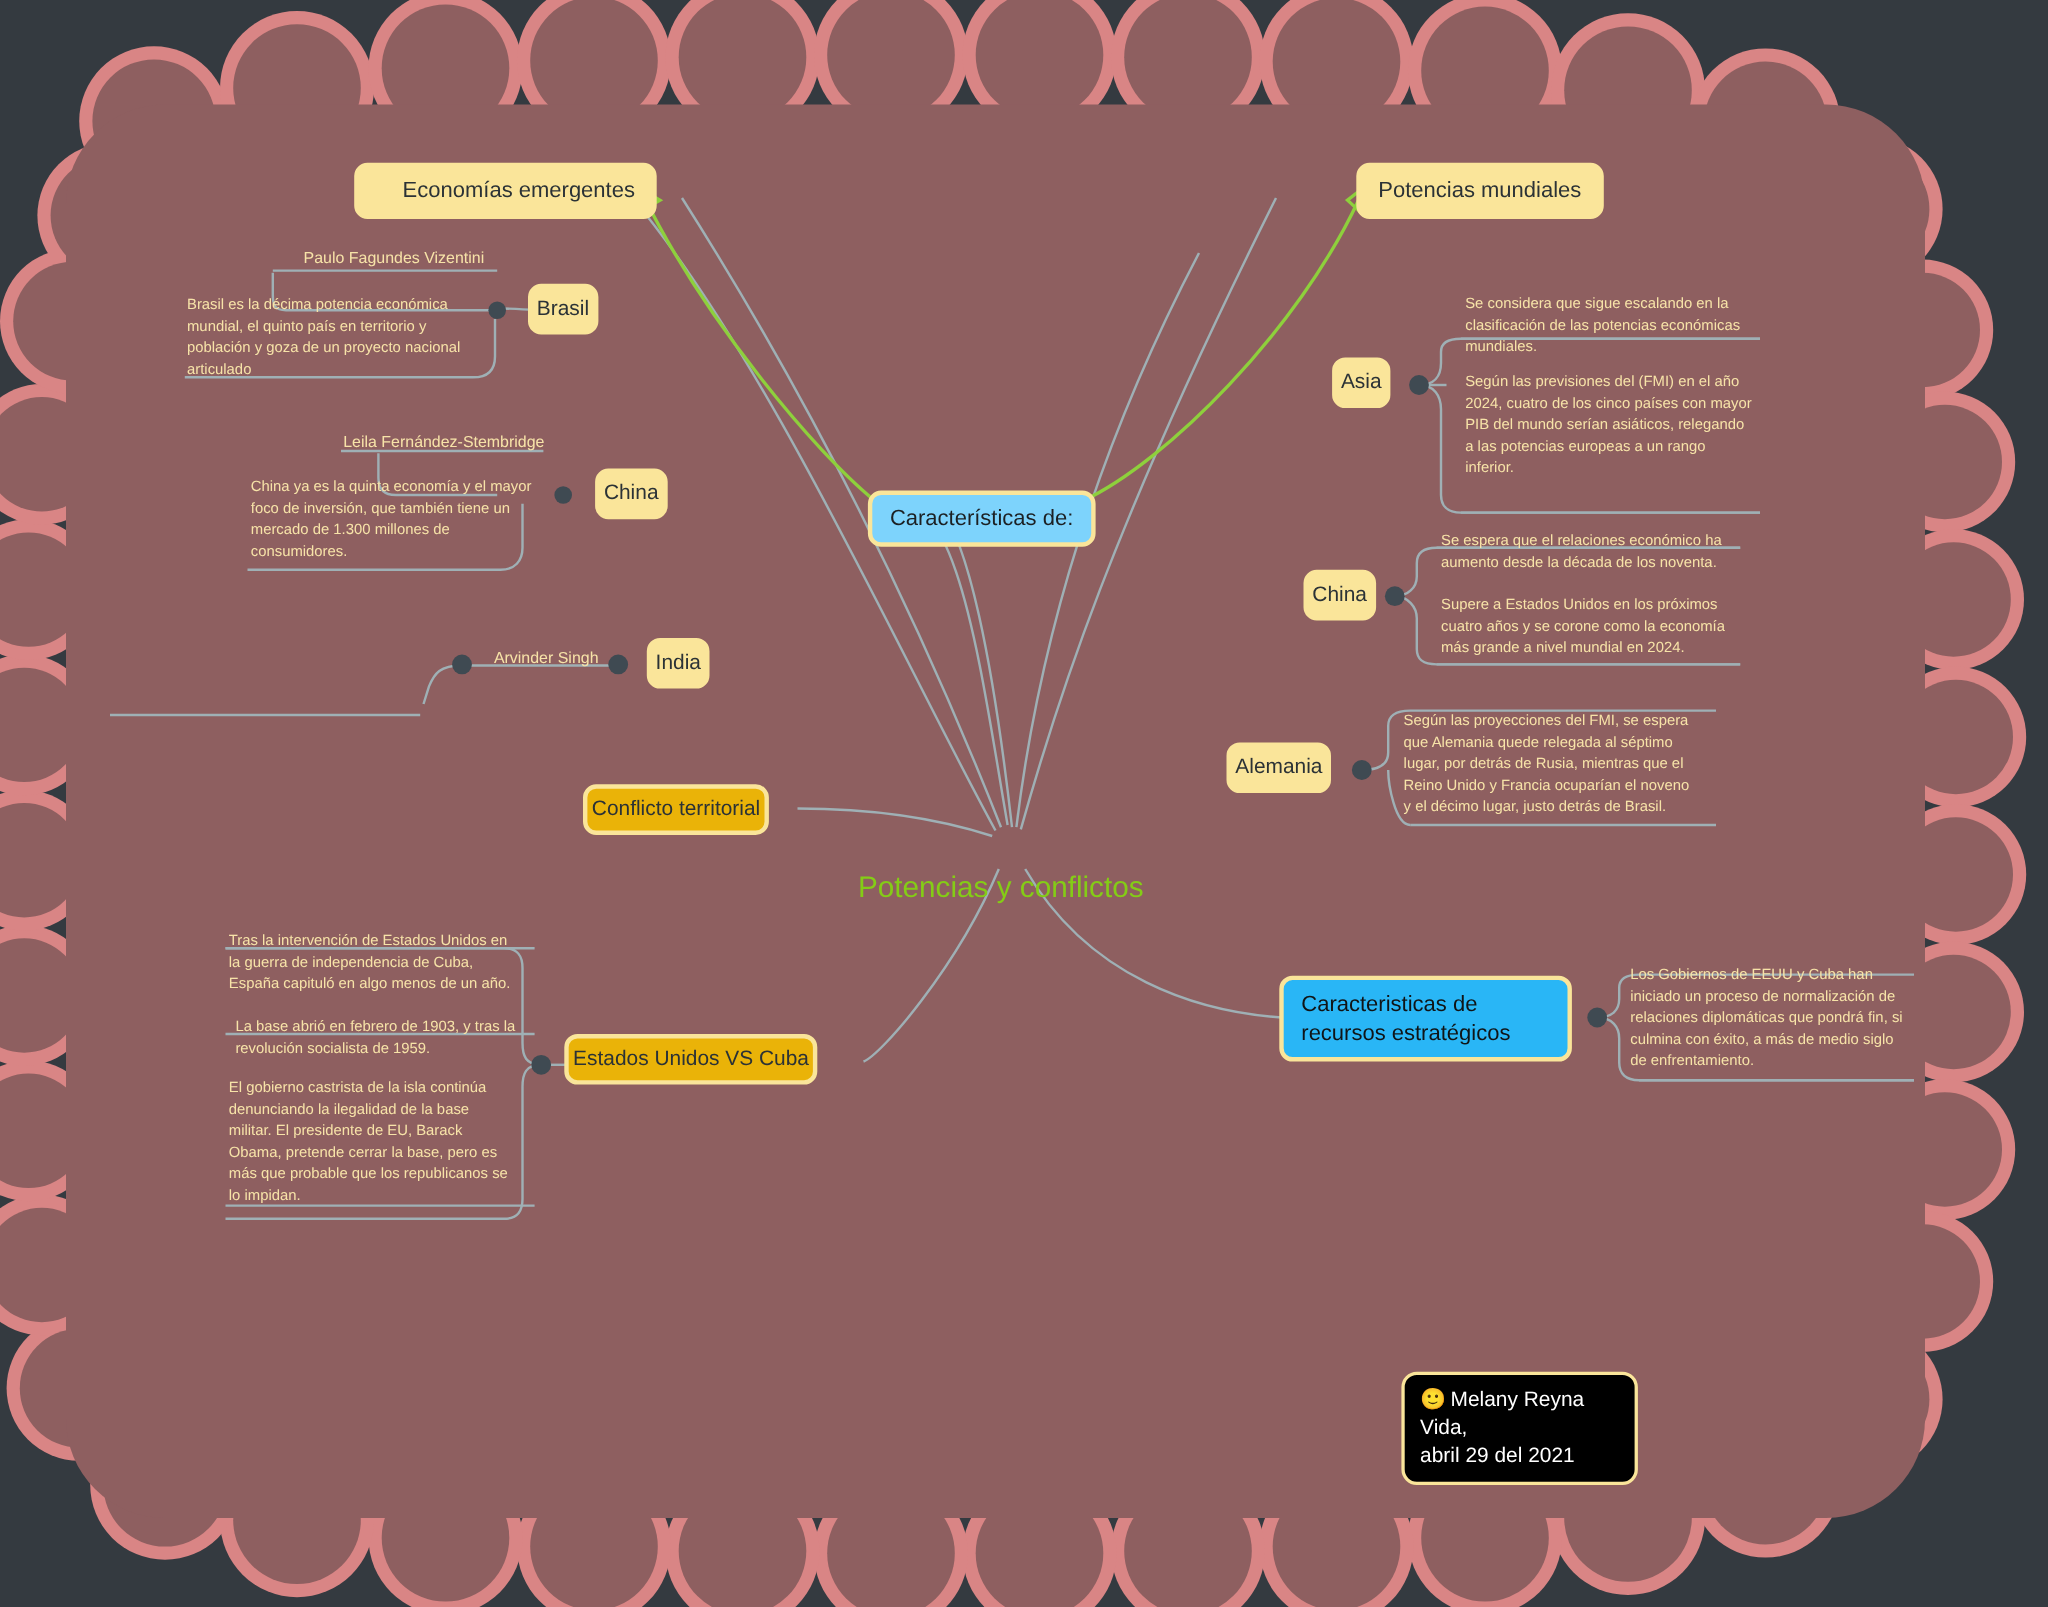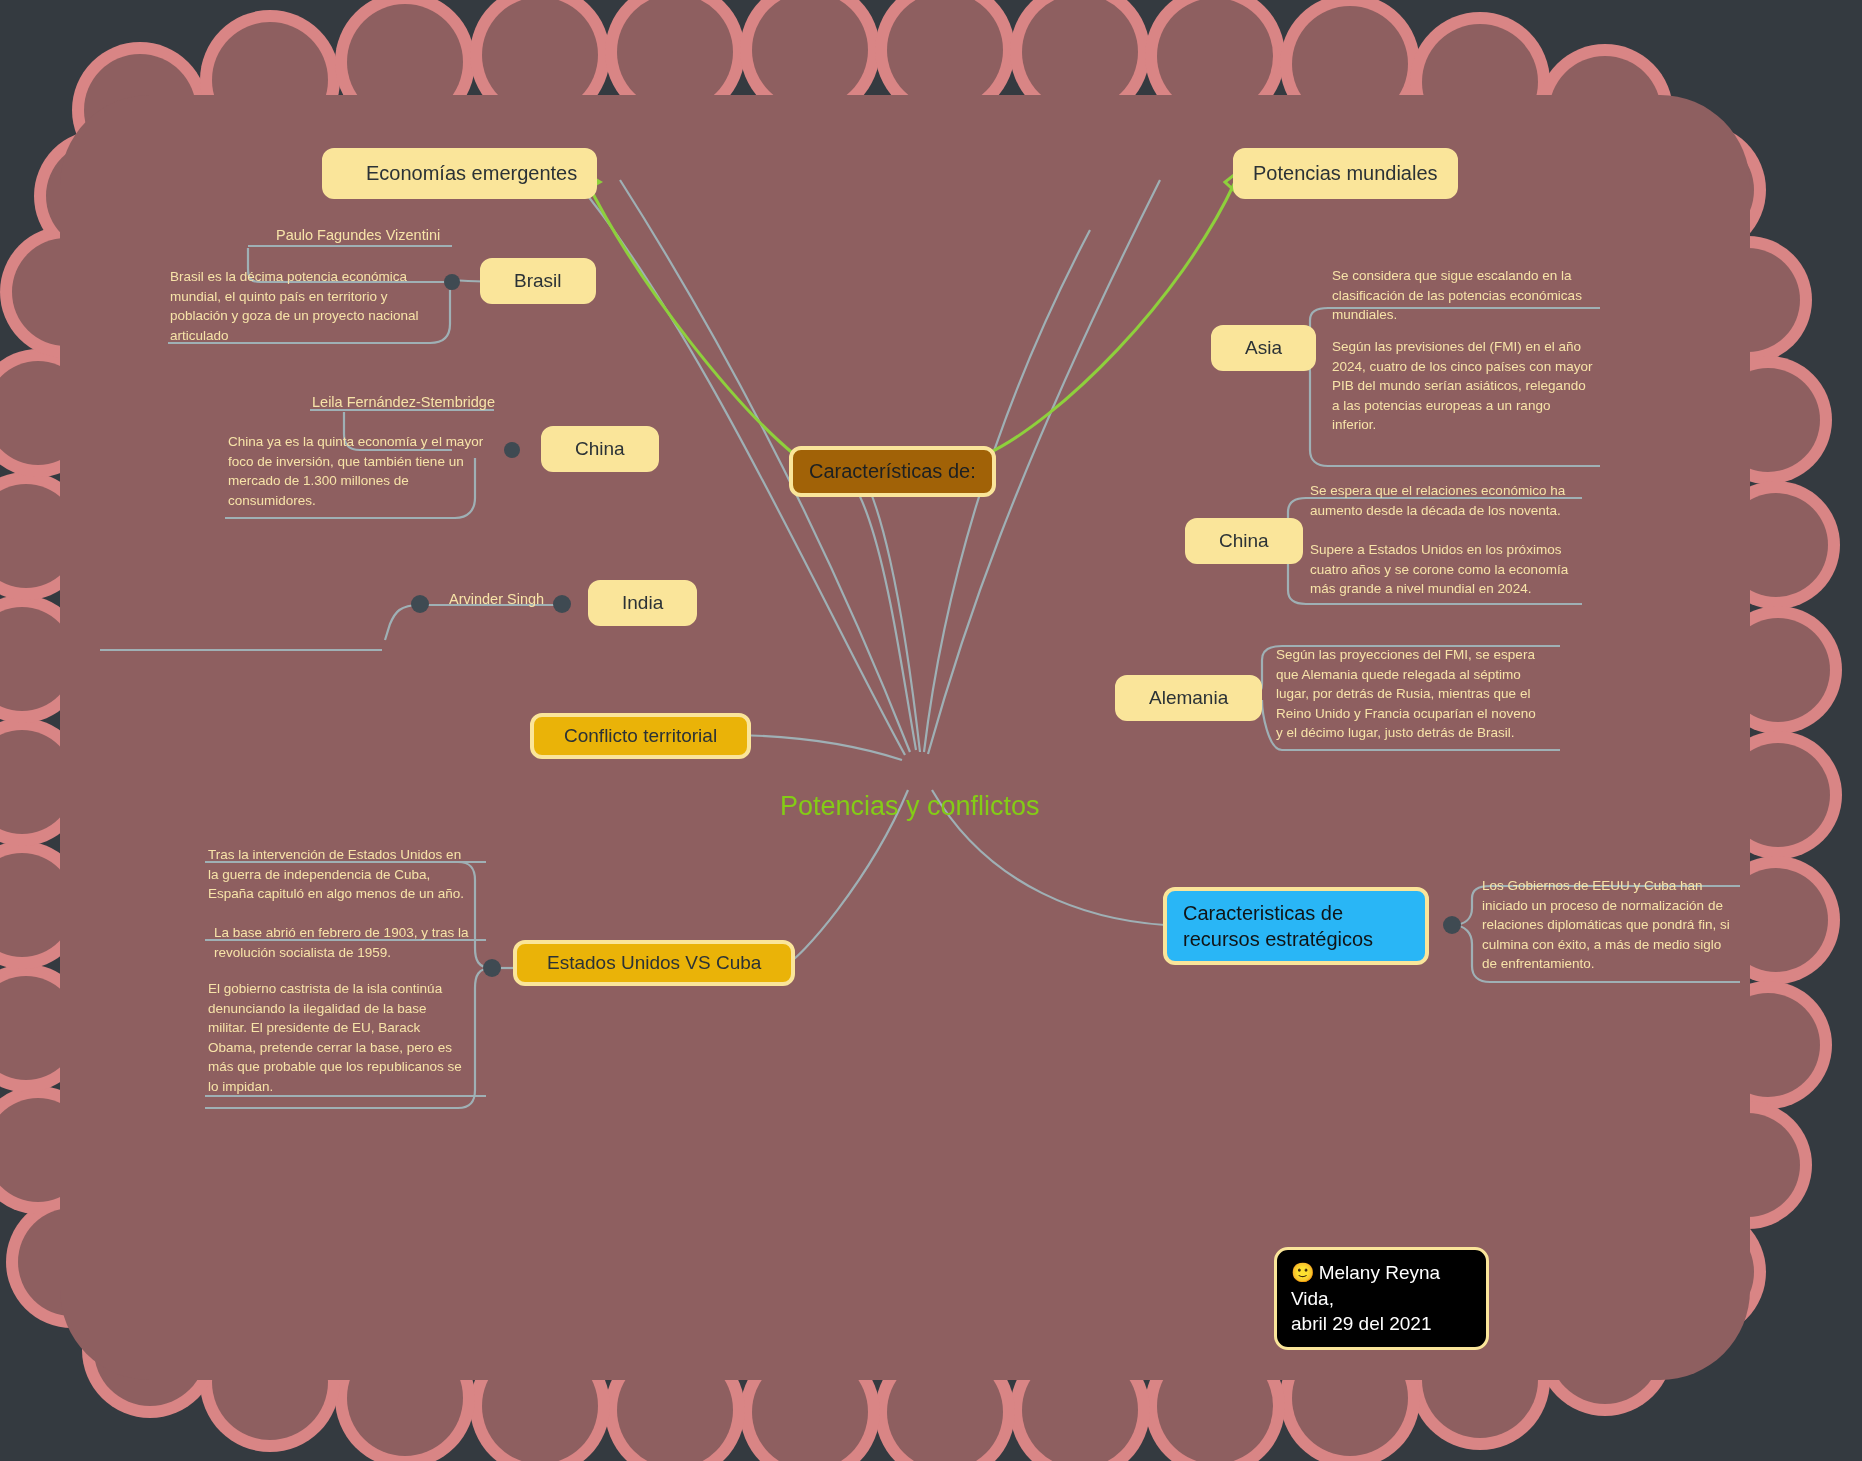--- a/index.html
+++ b/index.html
@@ -40,30 +40,30 @@
     font-size: 20px;
     line-height: 1.25;
     color: #2b3236;
     background: #fae59a;
     border: 4px solid #fae59a;
     white-space: nowrap;
     display: flex;
     align-items: center;
     justify-content: center;
   }
-  .node.small { font-size: 19px; padding: 7px 30px; }
+  .node.small { font-size: 19px; padding: 7px 4px; }
   .node.center-root {
     background: transparent;
     border: none;
     color: #84cc16;
     font-size: 27px;
     padding: 0;
   }
   .node.red {
-    background: #a16207;
+    background: #7dd3fc;
     color: #1c2023;
     border: 4px solid #fae59a;
     text-align: right;
   }
   .node.green {
     background: #eab308;
     color: #2b3236;
     border: 4px solid #fae59a;
   }
   .node.cyan {

